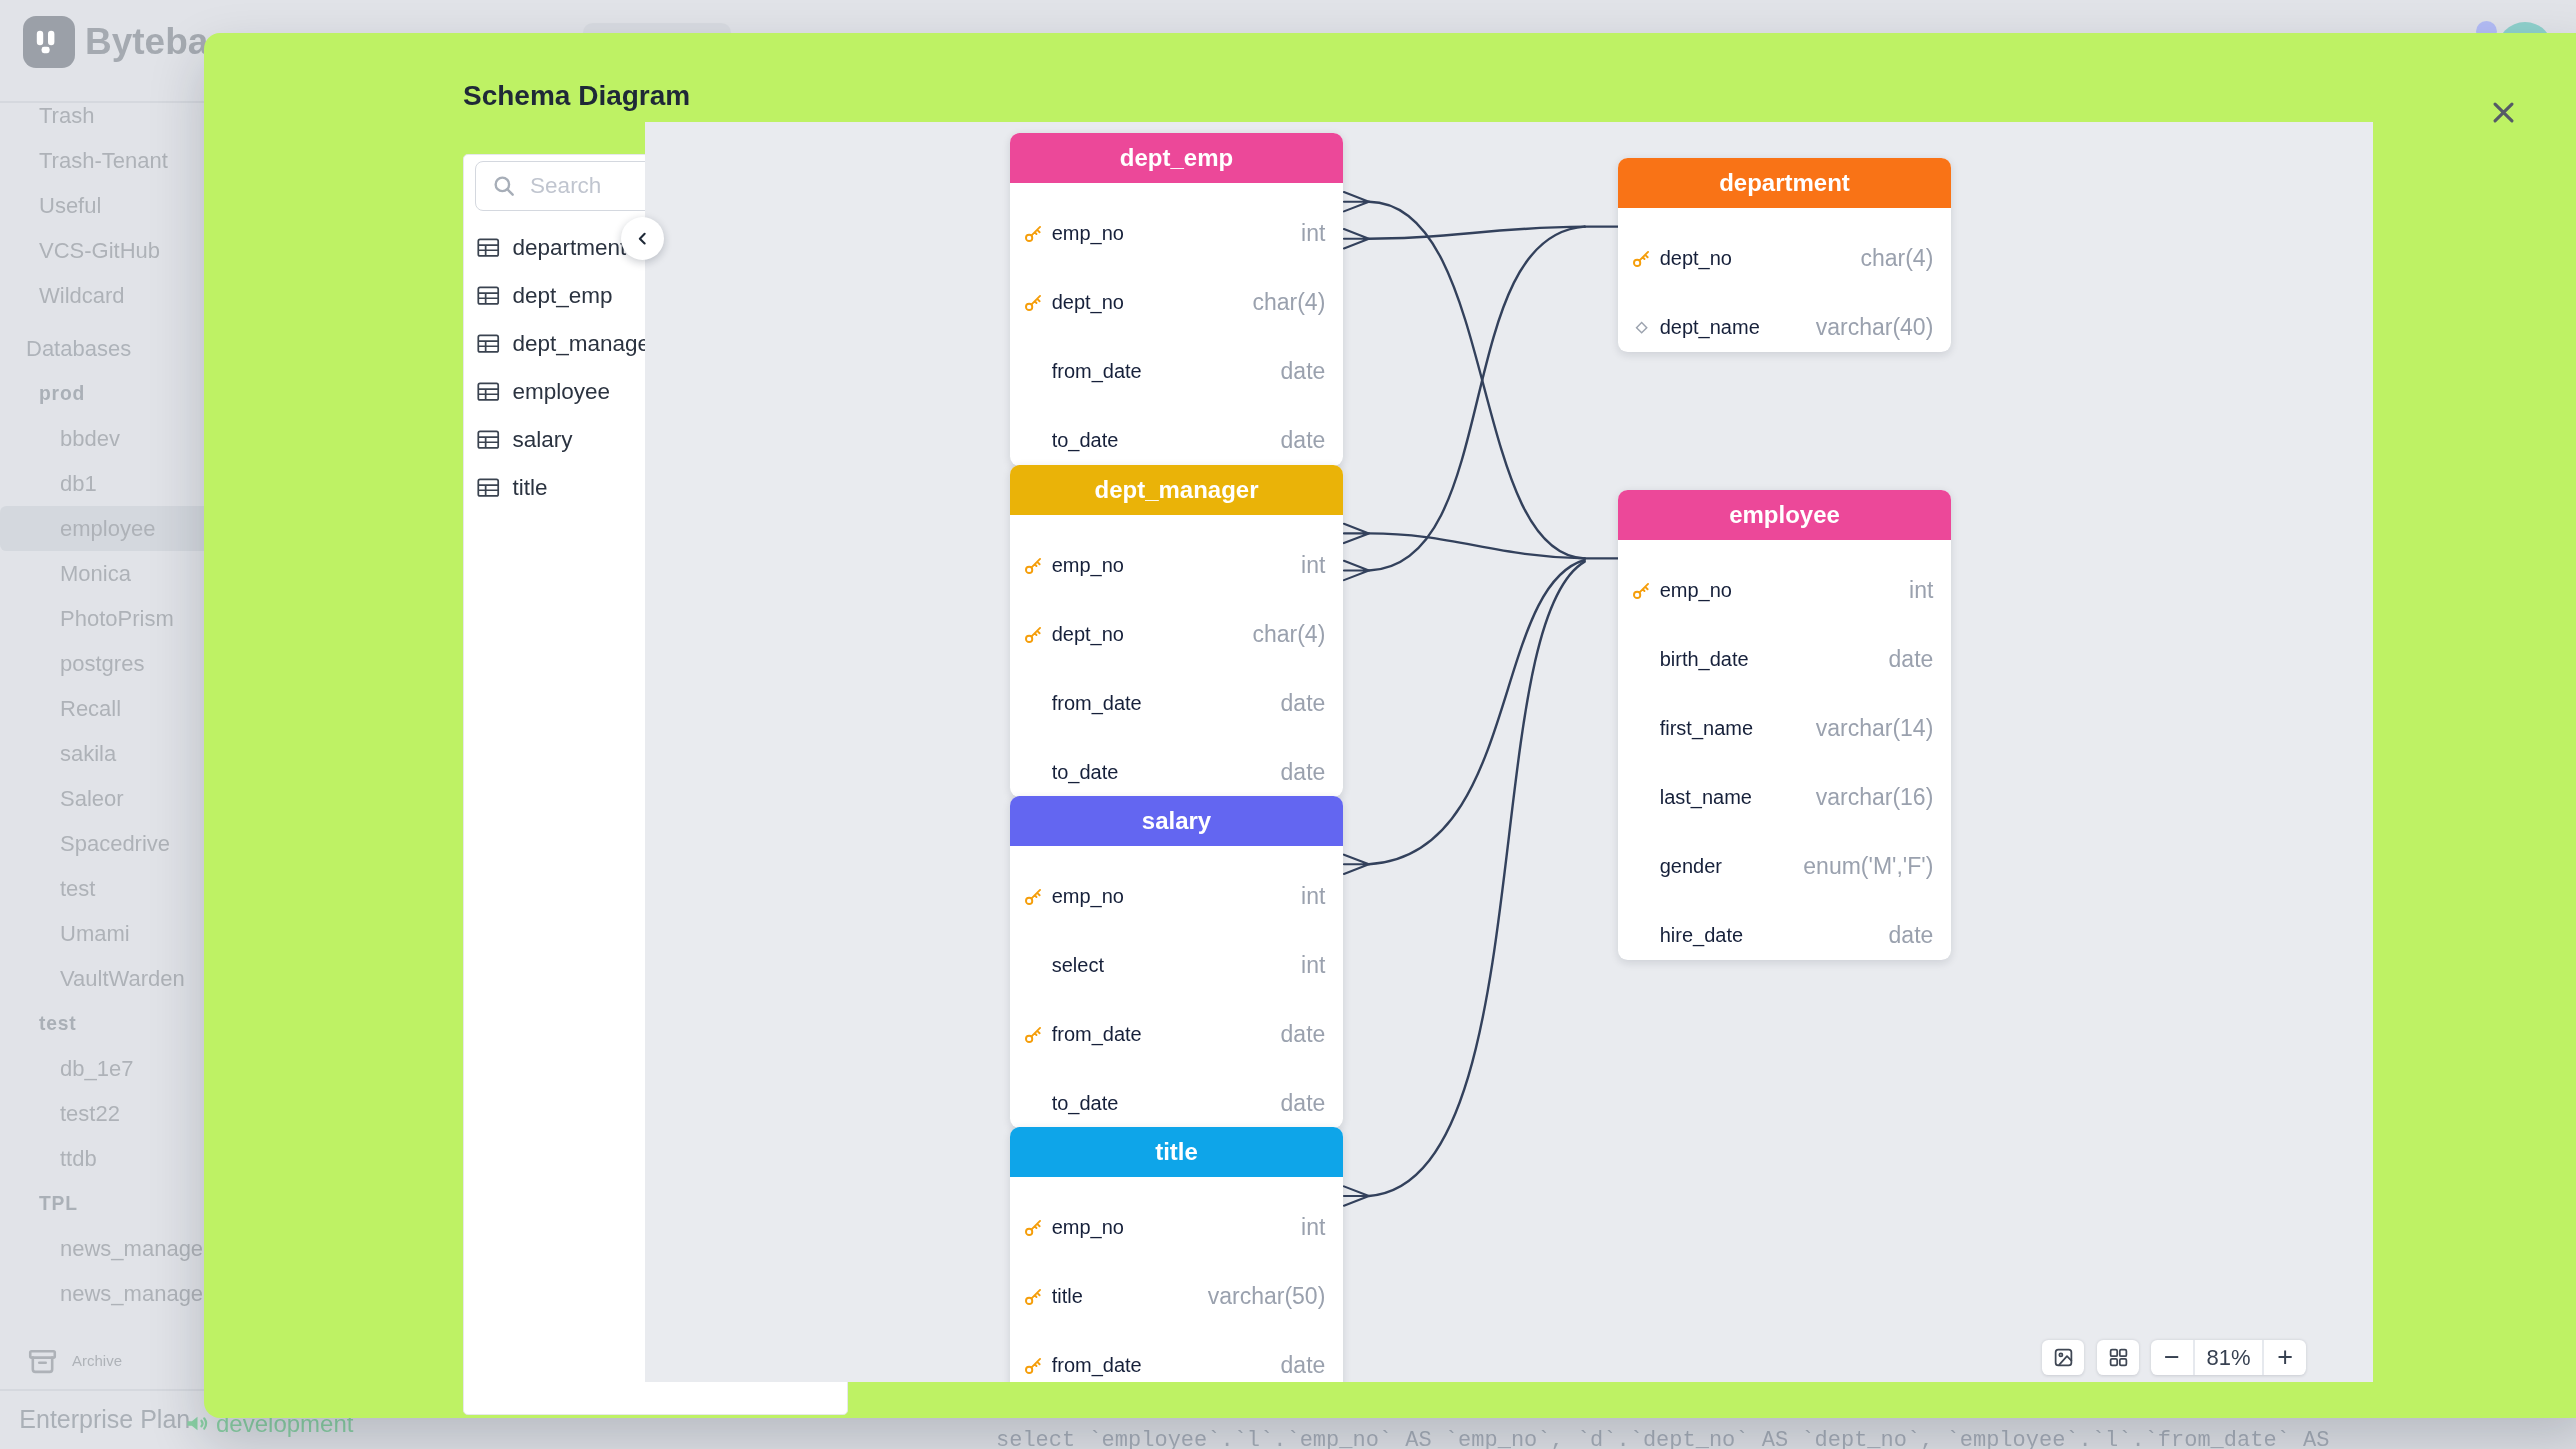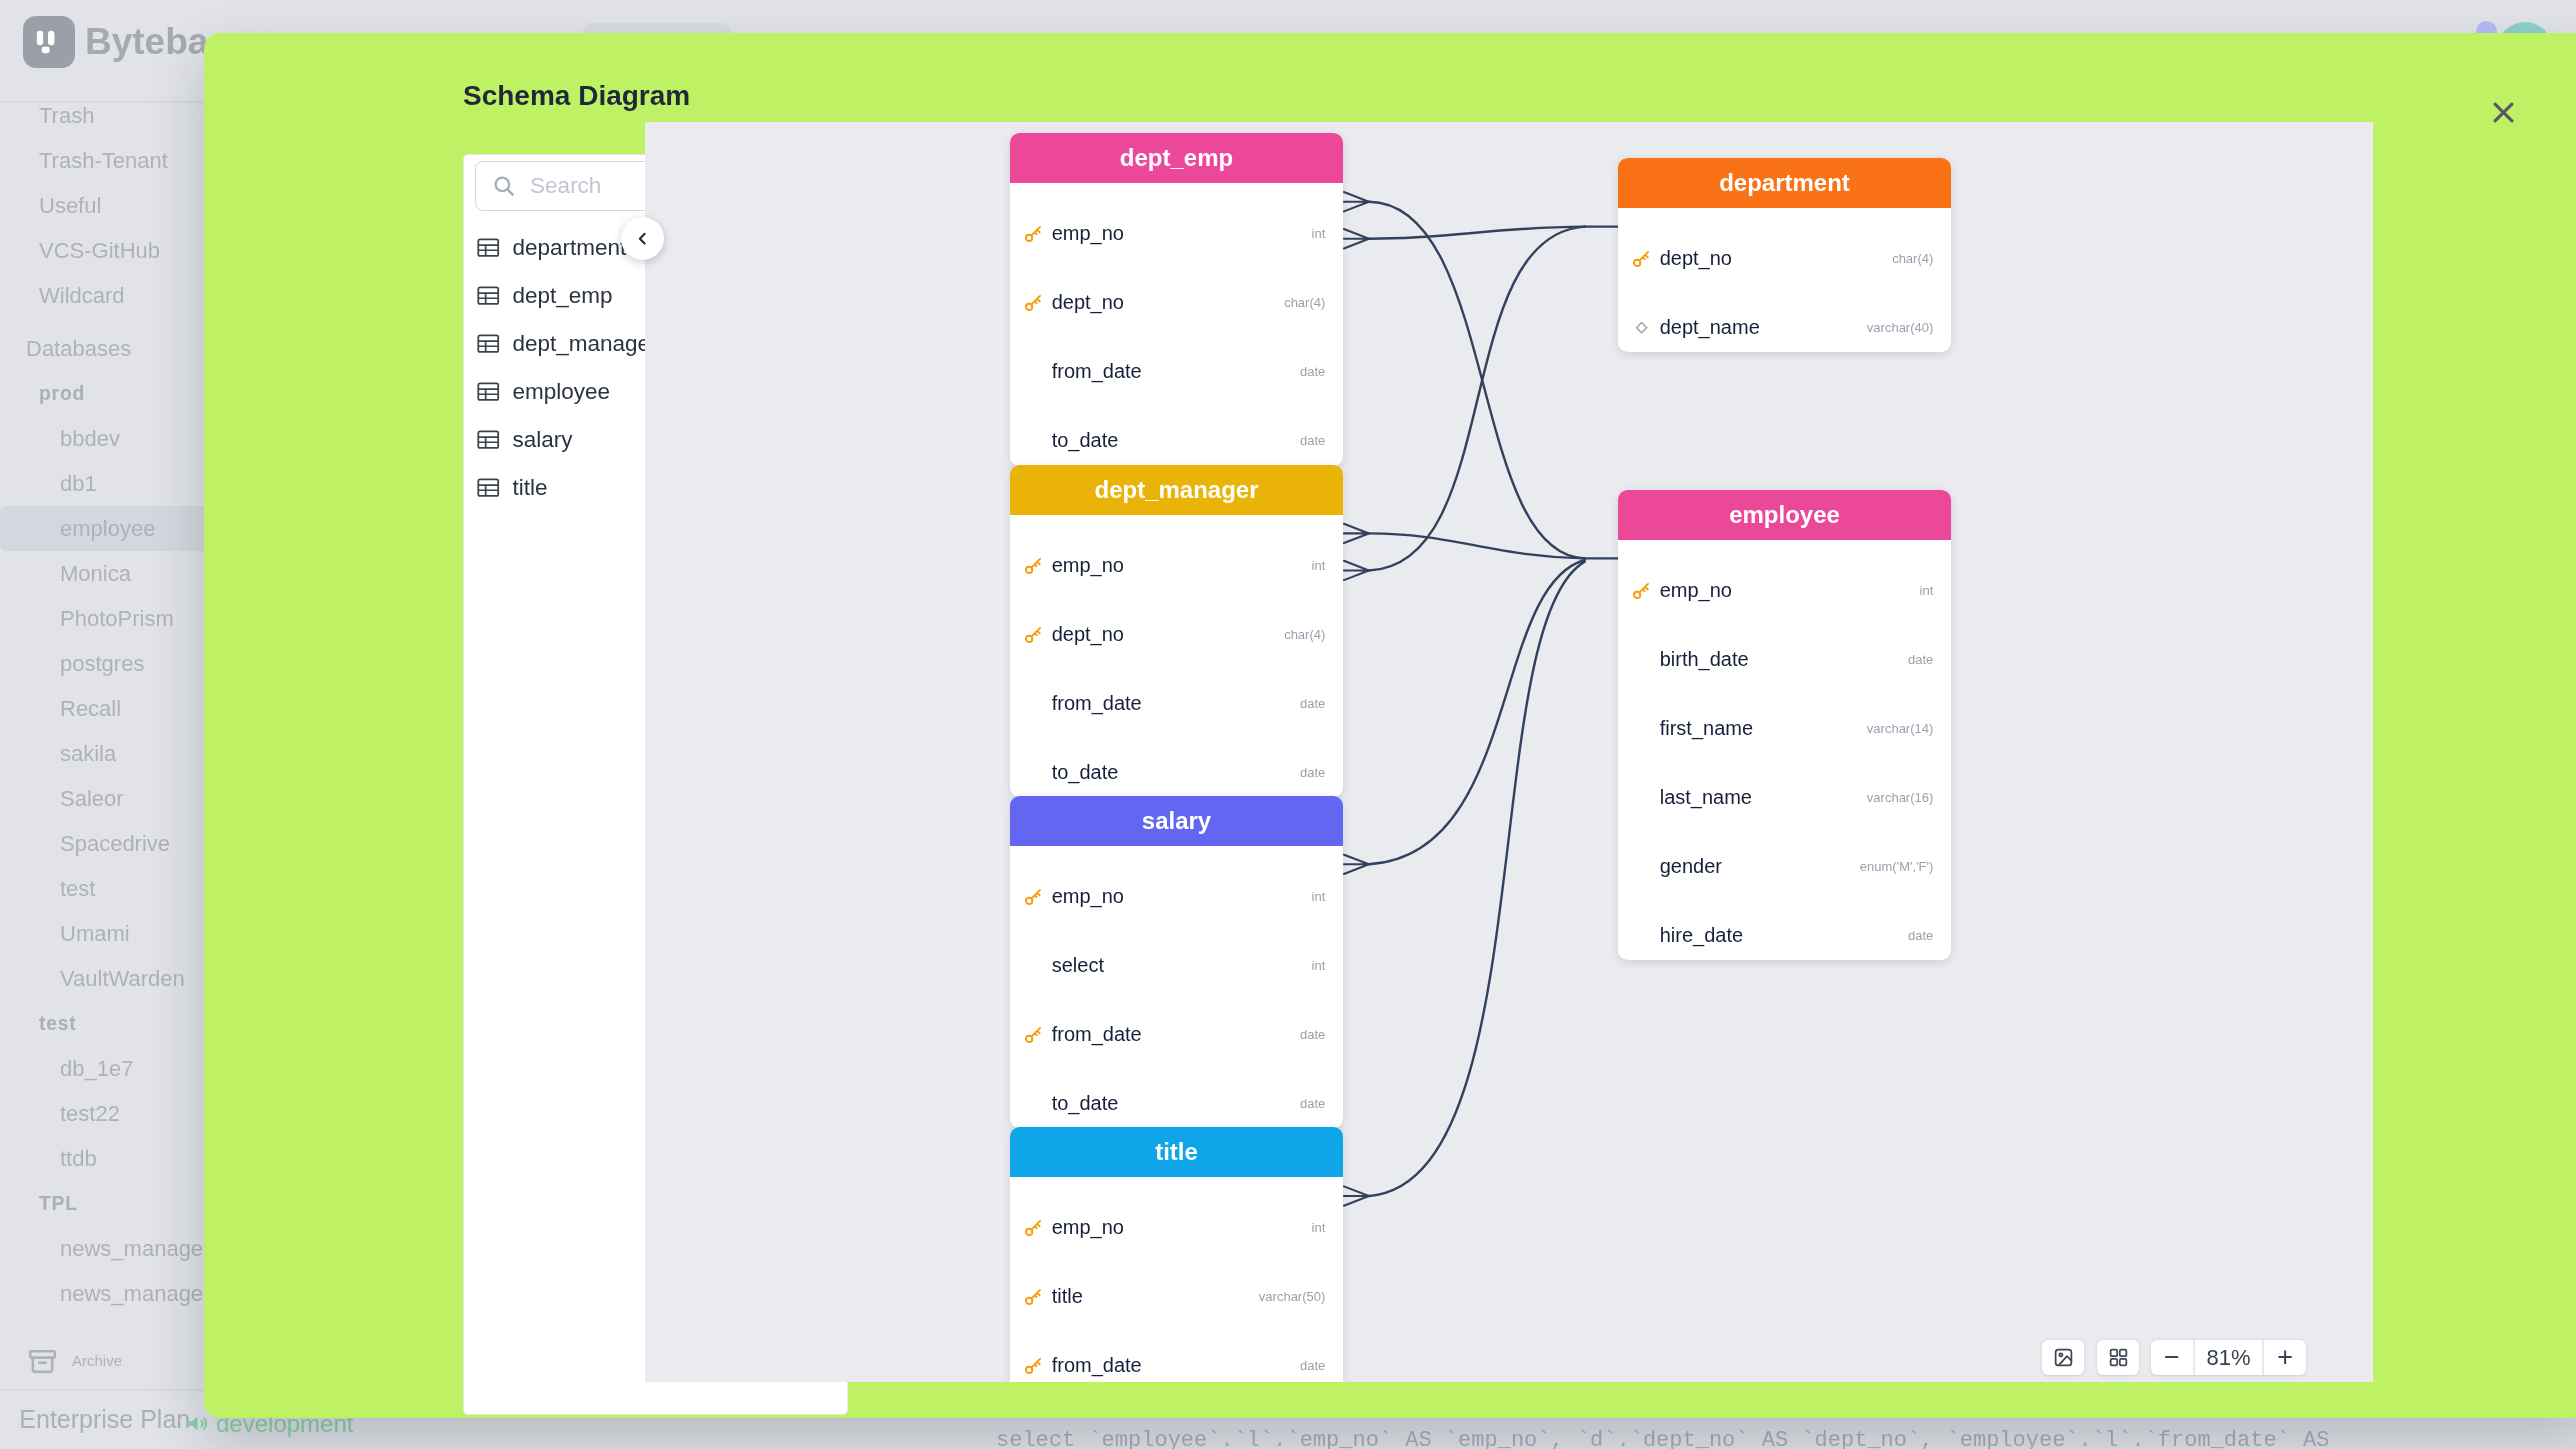--- a/index.html
+++ b/index.html
@@ -59,21 +59,21 @@
   .rel-svg{position:absolute;left:0;top:0;z-index:1;}
   .dg-table{position:absolute;width:333px;background:#fff;border-radius:9.7px;overflow:hidden;z-index:2;
             box-shadow:0 2.4px 8px rgba(15,23,42,.12);}
   .dg-header{height:50px;display:flex;align-items:center;justify-content:center;color:#fff;font-size:24px;font-weight:700;}
   .hdr-pink{background:#ec4899;} .hdr-orange{background:#f97316;} .hdr-yellow{background:#eab308;}
   .hdr-indigo{background:#6366f1;} .hdr-sky{background:#0ea5e9;}
   .dg-body{padding:0 0 6.4px 0;}
   .dg-field{height:37px;display:flex;align-items:center;padding:0 17.7px 0 11.3px;margin-top:32px;}
   .dg-field .fic{width:24px;height:24px;display:flex;align-items:center;justify-content:center;margin-right:6.4px;}
   .dg-field .fname{font-size:20px;color:#16203a;font-weight:500;}
-  .dg-field .ftype{margin-left:auto;font-size:13px;color:#9aa1ae;}
+  .dg-field .ftype{margin-left:auto;font-size:23px;color:#9aa1ae;}
   .zoombar{position:absolute;z-index:3;}
   .zbtn{position:absolute;top:0;height:35px;background:#fff;border-radius:6.4px;box-shadow:0 0.8px 3.2px rgba(15,23,42,.14);
         display:flex;align-items:center;justify-content:center;}
   .zoom-group{position:absolute;left:109px;top:0;width:155px;height:35px;background:#fff;border-radius:6.4px;
               box-shadow:0 0.8px 3.2px rgba(15,23,42,.14);display:flex;align-items:center;}
   .zseg{display:flex;align-items:center;justify-content:center;height:100%;}
   .zsep{width:1.6px;height:35px;background:#e6e9ee;}
   .zpct{font-size:22px;color:#374151;}
   .zsign{font-size:27px;color:#374151;line-height:1;}
 </style>

